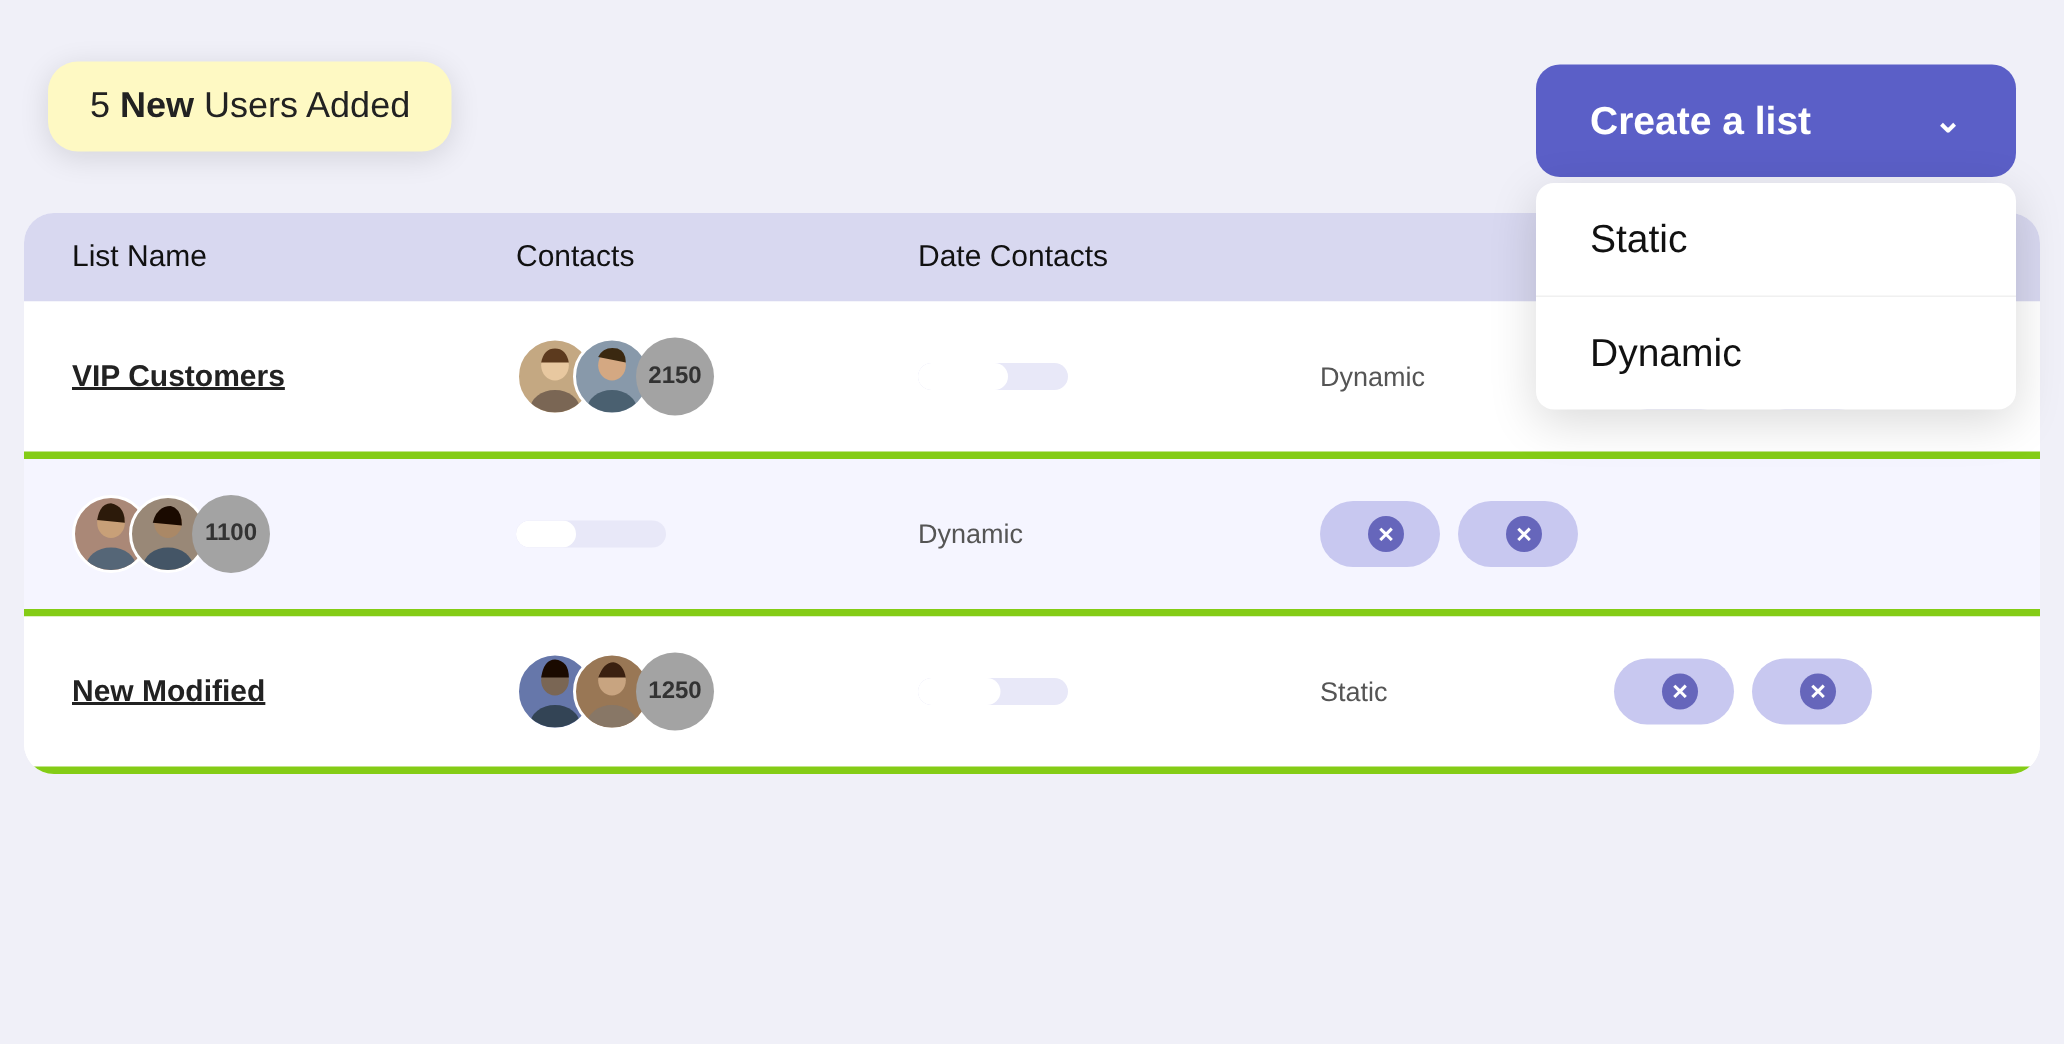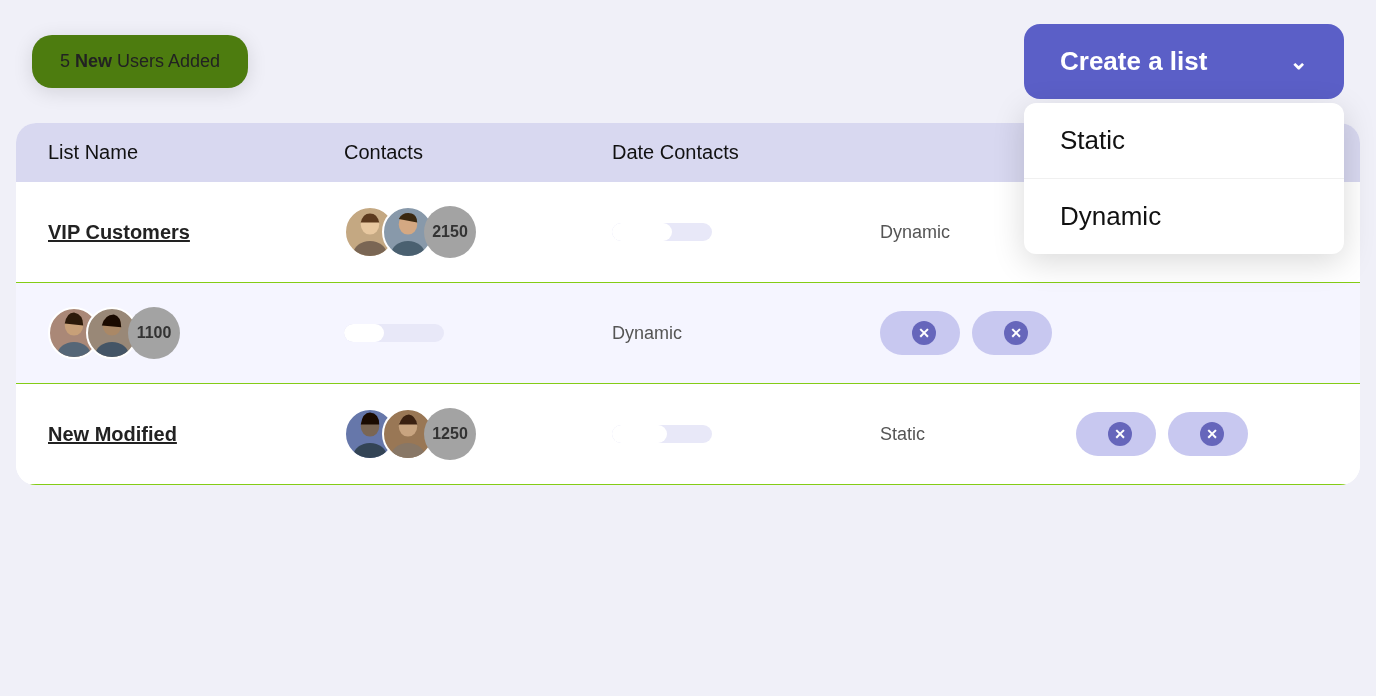--- a/index.html
+++ b/index.html
@@ -14,36 +14,37 @@
     .top-bar {
       display: flex;
       justify-content: space-between;
       align-items: center;
       padding: 24px 32px;
       position: relative;
       z-index: 10;
     }
 
     .notification-badge {
-      background: #4d7c0f;
+      background: #fef9c3;
       border-radius: 20px;
       padding: 16px 28px;
       box-shadow: 0 4px 20px rgba(0,0,0,0.12);
-      font-size: 18px;
+      font-size: 24px;
       color: #222;
       font-weight: 400;
     }
 
     .notification-badge strong {
       font-weight: 800;
       color: #222;
     }
 
     .create-list-container {
       position: relative;
+      margin-top: 19px;
     }
 
     .create-list-btn {
       background: #5b5fc7;
       color: white;
       border: none;
       border-radius: 16px;
       padding: 22px 36px;
       font-size: 26px;
       font-weight: 600;
@@ -104,21 +105,21 @@
       font-weight: 400;
       color: #111;
     }
 
     .table-row {
       display: grid;
       grid-template-columns: 280px 1fr 1fr 180px 1fr;
       padding: 24px 32px;
       gap: 16px;
       align-items: center;
-      border-bottom: 1px solid #84cc16;
+      border-bottom: 5px solid #84cc16;
     }
 
     .table-row:nth-child(odd) {
       background: #f5f5ff;
     }
 
     .table-row:nth-child(even) {
       background: white;
     }
 

